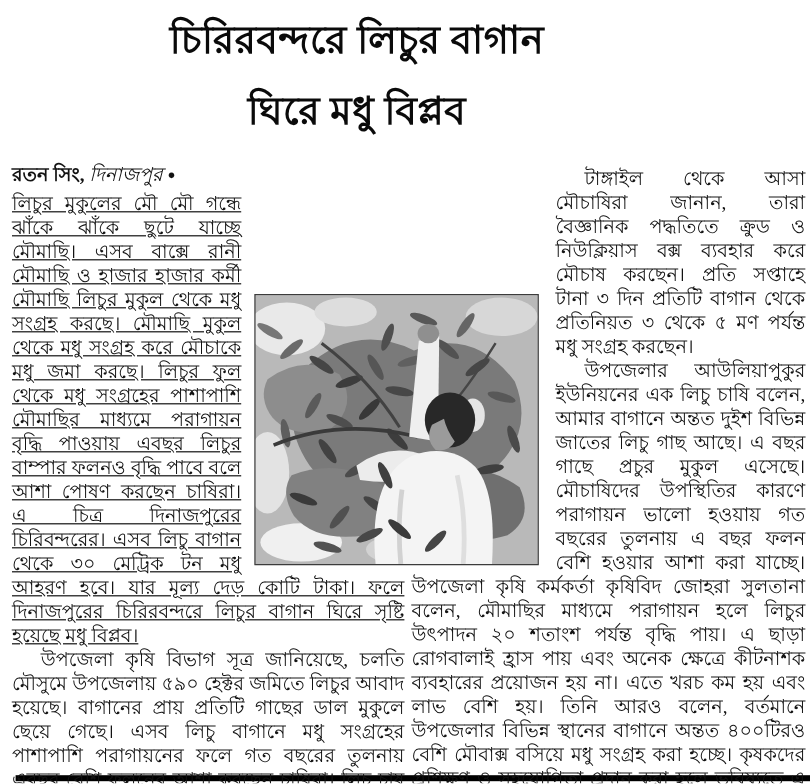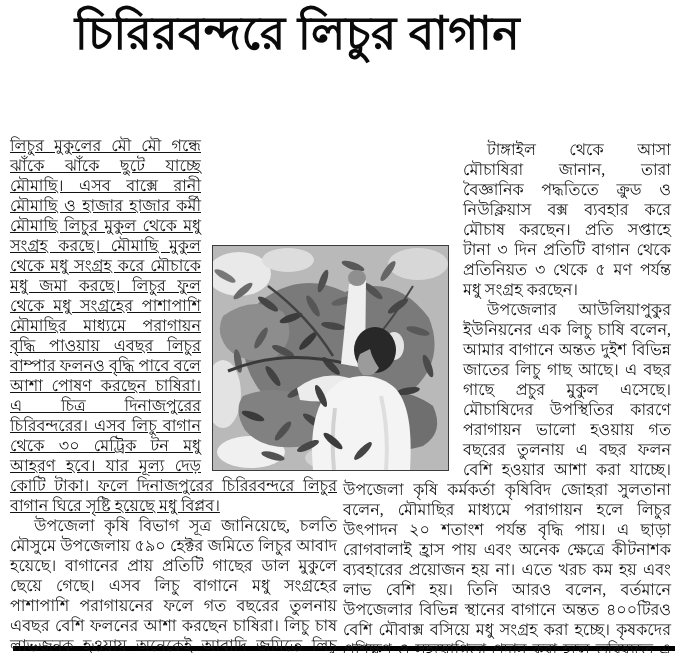--- a/index.html
+++ b/index.html
@@ -4,21 +4,21 @@
 <style>
   html,body{margin:0;padding:0;background:#ffffff;}
   #canvas{
     position:relative;width:675px;height:653px;background:#ffffff;
     font-family:"Liberation Serif","DejaVu Serif",serif;
     color:#121212;overflow:hidden;
   }
   
   .headline{
     position:absolute;left:0;top:4px;width:595px;text-align:center;
-    font-weight:bold;font-size:46px;line-height:59px;color:#0a0a0a;
+    font-weight:bold;font-size:32px;line-height:59px;color:#0a0a0a;
     letter-spacing:.5px;
   }
   
   .byline{font-size:16px;line-height:22px;margin:0 0 2px 0;}
   .byline .reporter{font-weight:bold;}
   .byline .place{font-style:italic;}
   .byline .dot{font-size:11px;position:relative;top:-2px;}
   
   .col{position:absolute;font-size:16px;line-height:20px;text-align:justify;z-index:1;}
   .col-left {left:10px; top:136px;width:327px;height:512px;}
@@ -42,24 +42,30 @@
   
   .bottom-rule{position:absolute;left:13px;top:646px;width:662px;height:5px;background:#000;}
 </style>
 </head>
 <body>
 
 <div id="canvas">
 
   <div class="headline">
     <div>চিরিরবন্দরে লিচুর বাগান</div>
+    <div>ঘিরে মধু বিপ্লব</div>
   </div>
 
   <div class="col col-left">
     <span class="hole-left" aria-hidden="true"></span>
+    <p class="byline">
+      <span class="reporter">রতন সিং,</span>
+      <span class="place">দিনাজপুর</span>
+      <span class="dot">●</span>
+    </p>
     <p class="para first">লিচুর মুকুলের মৌ মৌ গন্ধে ঝাঁকে ঝাঁকে ছুটে যাচ্ছে মৌমাছি। এসব বাক্সে রানী মৌমাছি ও হাজার হাজার কর্মী মৌমাছি লিচুর মুকুল থেকে মধু সংগ্রহ করছে। মৌমাছি মুকুল থেকে মধু সংগ্রহ করে মৌচাকে মধু জমা করছে। লিচুর ফুল থেকে মধু সংগ্রহের পাশাপাশি মৌমাছির মাধ্যমে পরাগায়ন বৃদ্ধি পাওয়ায় এবছর লিচুর বাম্পার ফলনও বৃদ্ধি পাবে বলে আশা পোষণ করছেন চাষিরা। এ চিত্র দিনাজপুরের চিরিবন্দরের। এসব লিচু বাগান থেকে ৩০ মেট্রিক টন মধু আহরণ হবে। যার মূল্য দেড় কোটি টাকা। ফলে দিনাজপুরের চিরিরবন্দরে লিচুর বাগান ঘিরে সৃষ্টি হয়েছে মধু বিপ্লব।</p>
     <p class="para">উপজেলা কৃষি বিভাগ সূত্র জানিয়েছে, চলতি মৌসুমে উপজেলায় ৫৯০ হেক্টর জমিতে লিচুর আবাদ হয়েছে। বাগানের প্রায় প্রতিটি গাছের ডাল মুকুলে ছেয়ে গেছে। এসব লিচু বাগানে মধু সংগ্রহের পাশাপাশি পরাগায়নের ফলে গত বছরের তুলনায় এবছর বেশি ফলনের আশা করছেন চাষিরা। লিচু চাষ লাভজনক হওয়ায় অনেকেই আবাদি জমিতে লিচু বাগান গড়ে তুলছেন। লিচু বাগানে মধু উৎপাদন করে নতুন আয়ের দ্বার খুলে দিয়েছে। লিচুর মুকুল থেকে মধু সংগ্রহে নাটোর, সিরাজগঞ্জ, টাঙ্গাইল, ফরিদপুরসহ দেশের বিভিন্ন জেলার মৌচাষিরা এসে বাগানে বাক্স বসিয়ে মধু সংগ্রহ করছেন।</p>
   </div>
 
   <div class="col col-right">
     <span class="hole-right" aria-hidden="true"></span>
     <p class="para">টাঙ্গাইল থেকে আসা মৌচাষিরা জানান, তারা বৈজ্ঞানিক পদ্ধতিতে ক্রুড ও নিউক্লিয়াস বক্স ব্যবহার করে মৌচাষ করছেন। প্রতি সপ্তাহে টানা ৩ দিন প্রতিটি বাগান থেকে প্রতিনিয়ত ৩ থেকে ৫ মণ পর্যন্ত মধু সংগ্রহ করছেন।</p>
     <p class="para">উপজেলার আউলিয়াপুকুর ইউনিয়নের এক লিচু চাষি বলেন, আমার বাগানে অন্তত দুইশ বিভিন্ন জাতের লিচু গাছ আছে। এ বছর গাছে প্রচুর মুকুল এসেছে। মৌচাষিদের উপস্থিতির কারণে পরাগায়ন ভালো হওয়ায় গত বছরের তুলনায় এ বছর ফলন বেশি হওয়ার আশা করা যাচ্ছে। উপজেলা কৃষি কর্মকর্তা কৃষিবিদ জোহরা সুলতানা বলেন, মৌমাছির মাধ্যমে পরাগায়ন হলে লিচুর উৎপাদন ২০ শতাংশ পর্যন্ত বৃদ্ধি পায়। এ ছাড়া রোগবালাই হ্রাস পায় এবং অনেক ক্ষেত্রে কীটনাশক ব্যবহারের প্রয়োজন হয় না। এতে খরচ কম হয় এবং লাভ বেশি হয়। তিনি আরও বলেন, বর্তমানে উপজেলার বিভিন্ন স্থানের বাগানে অন্তত ৪০০টিরও বেশি মৌবাক্স বসিয়ে মধু সংগ্রহ করা হচ্ছে। কৃষকদের প্রশিক্ষণ ও সহযোগিতা প্রদান করা হলে ভবিষ্যতে এ খাত থেকে আরও বেশি উৎপাদন ও আয় করা সম্ভব হবে।</p>
   </div>
 

